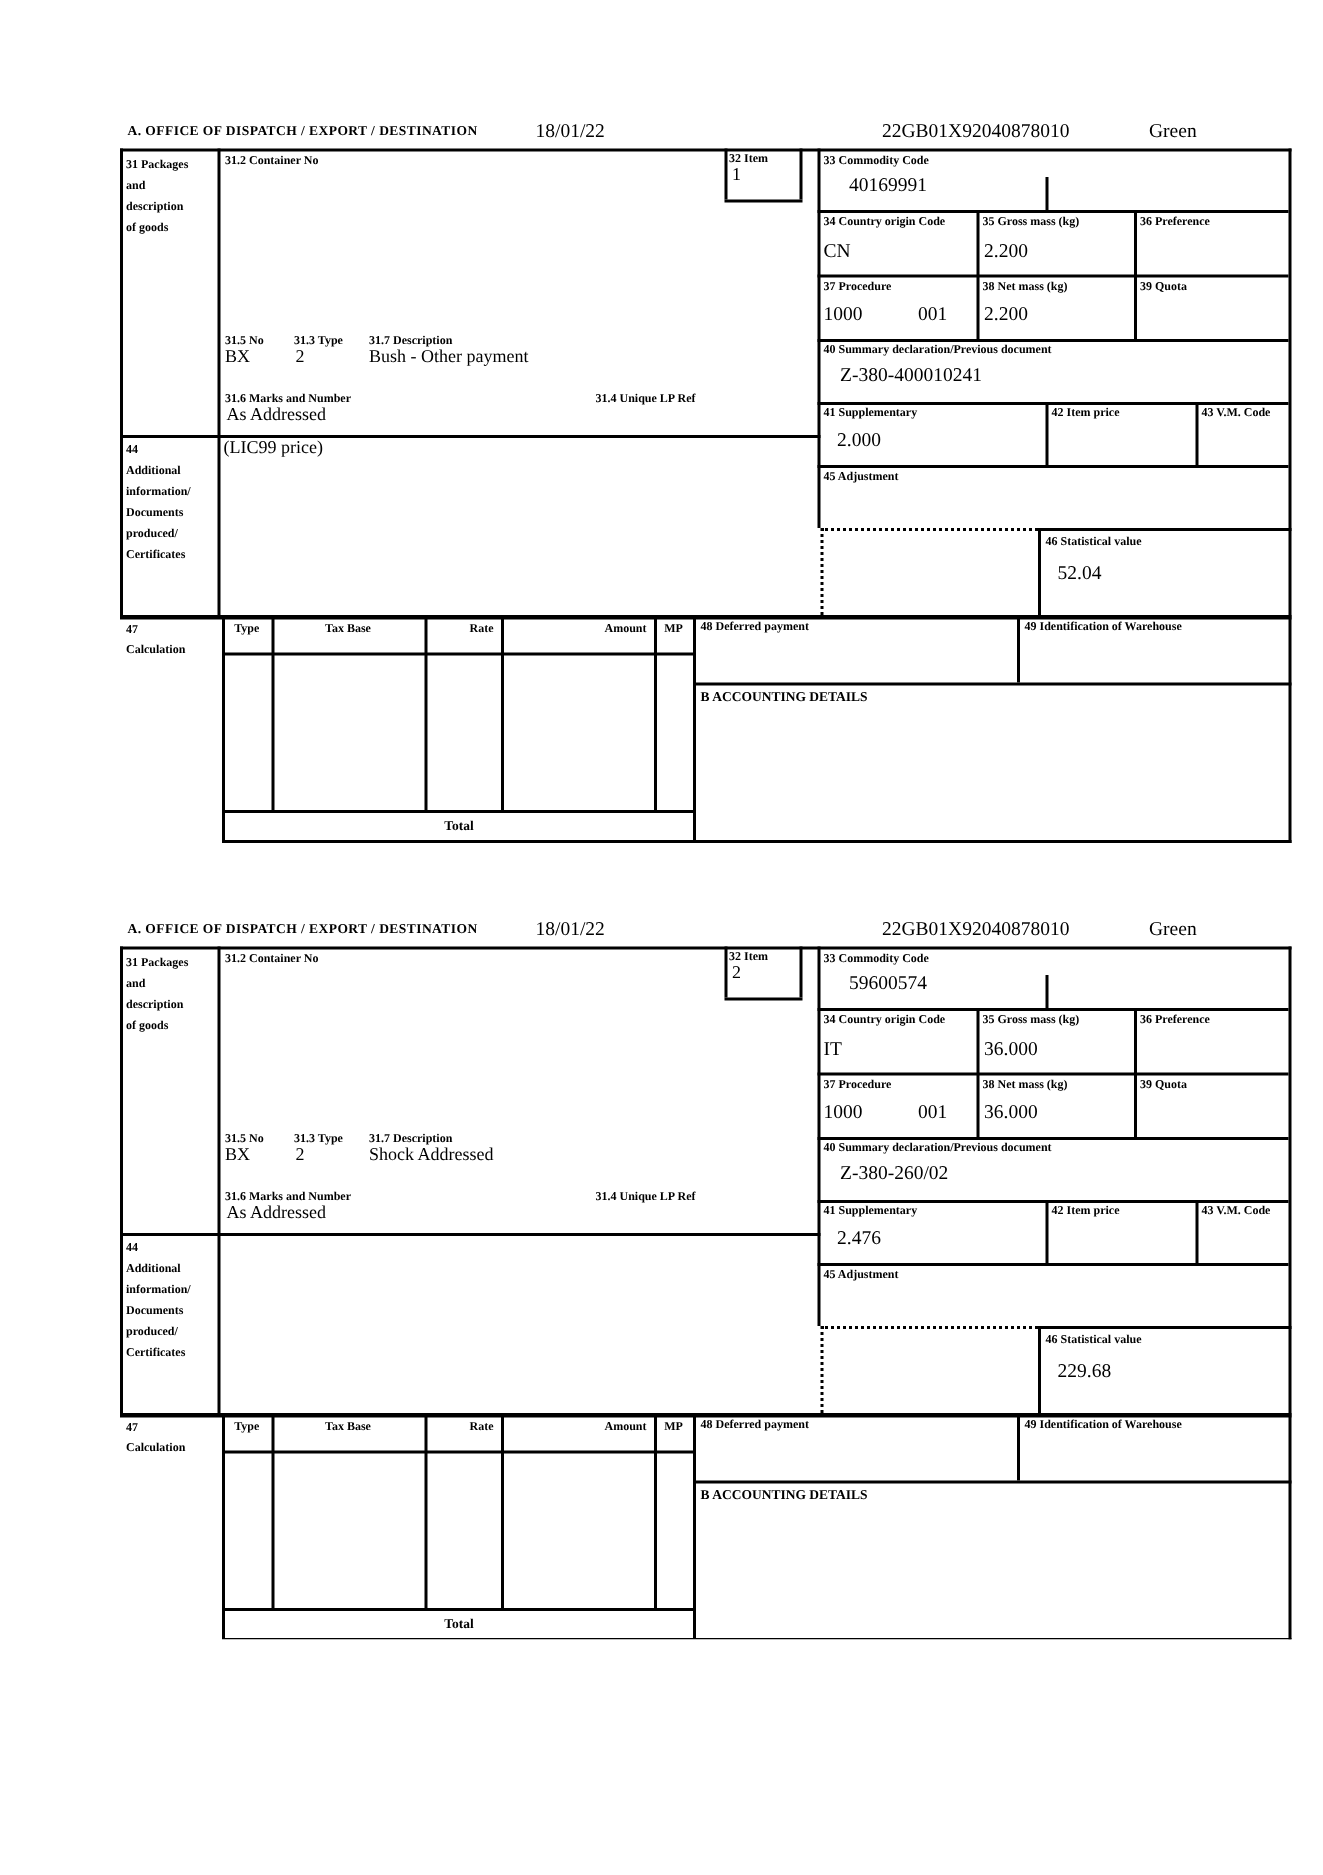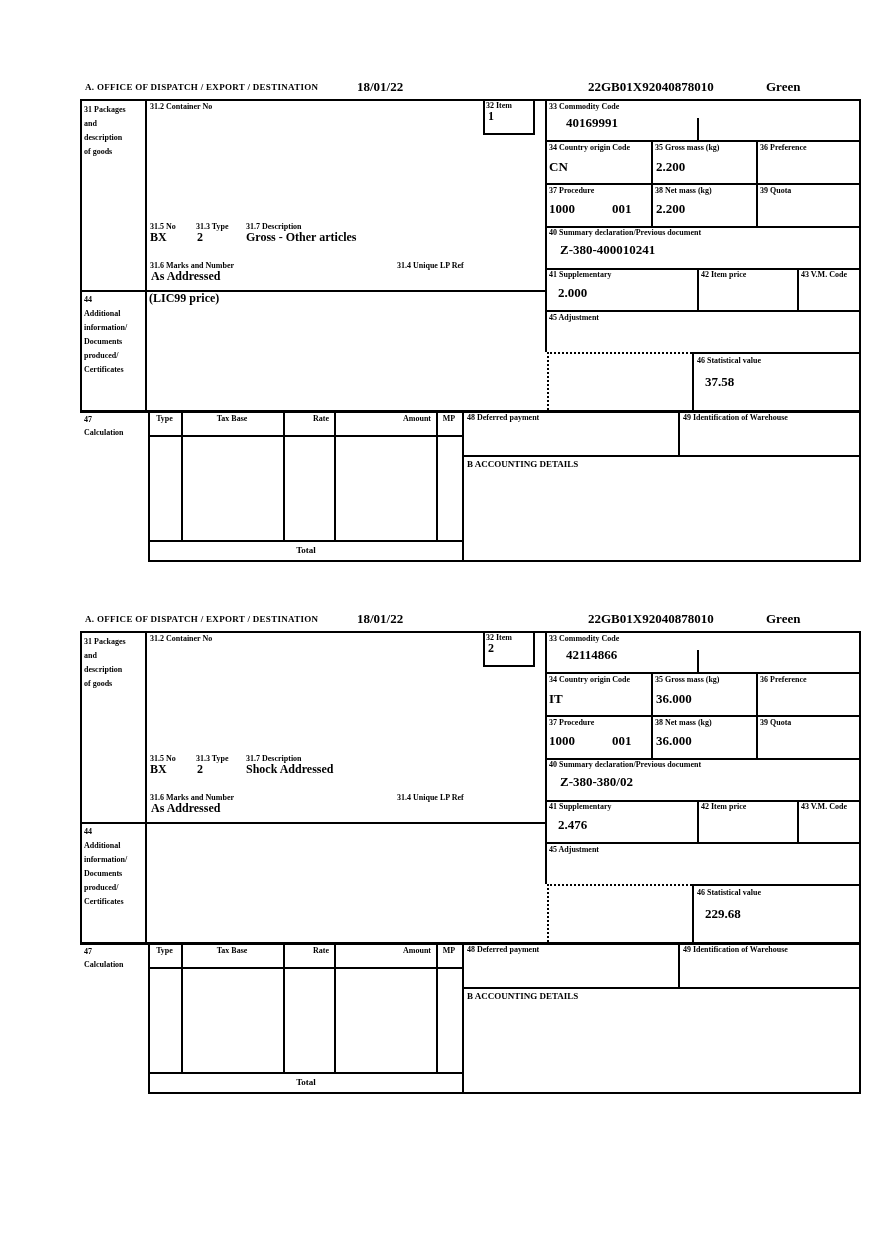--- a/index.html
+++ b/index.html
@@ -1,26 +1,26 @@
 <!DOCTYPE html>
 <html><head>
 <meta charset="utf-8">
 <style>
   html,body{margin:0;padding:0;background:#ffffff;}
-  #page{position:relative;width:882px;height:1250px;background:#ffffff;overflow:hidden;
+  #page{position:relative;width:882px;height:1093px;background:#ffffff;overflow:hidden;
         font-family:"Liberation Serif",serif;color:#000;}
   .section{position:absolute;left:0;width:882px;height:500px;}
   .hl{position:absolute;background:#000;height:2px;}
   .vl{position:absolute;background:#000;width:2px;}
   .hd{position:absolute;height:0;border-top:2px dotted #000;}
   .vd{position:absolute;width:0;border-left:2px dotted #000;}
   .lbl{position:absolute;font-family:"Liberation Serif",serif;font-weight:bold;font-size:8px;
        line-height:10px;white-space:pre-line;}
   .lbl.ml{line-height:14px;}
-  .val{position:absolute;font-family:"Liberation Serif",serif;font-size:12px;line-height:13px;white-space:pre;font-weight:bold;}
+  .val{position:absolute;font-family:"Liberation Serif",serif;font-size:12px;line-height:13px;white-space:pre;}
   .val.lg{font-size:13px;line-height:14px;}
   .office{font-size:9px;letter-spacing:.3px;}
   .colhdr{position:absolute;font-weight:bold;font-size:8px;line-height:10px;text-align:center;}
   .colhdr.ra{text-align:right;padding-right:5px;box-sizing:border-box;}
   .bigb{position:absolute;font-weight:bold;font-size:9px;line-height:11px;}
   .totalc{position:absolute;font-weight:bold;font-size:9px;text-align:center;}
 </style>
 </head>
 <body>
 
@@ -107,38 +107,38 @@
   <div class="lbl" style="left:701px;top:190px;">42 Item price</div>
   <div class="val lg" style="left:701px;top:206px;"></div>
   <div class="lbl" style="left:801px;top:190px;">43 V.M. Code</div>
   <div class="val lg" style="left:801px;top:206px;"></div>
 
   <div class="lbl" style="left:150px;top:142px;">31.5 No</div>
   <div class="lbl" style="left:196px;top:142px;">31.3 Type</div>
   <div class="lbl" style="left:246px;top:142px;">31.7 Description</div>
   <div class="val" style="left:150px;top:151px;">BX</div>
   <div class="val" style="left:197px;top:151px;">2</div>
-  <div class="val" style="left:246px;top:151px;">Gross - Other articles</div>
+  <div class="val" style="left:246px;top:151px;">Bush - Other payment</div>
   <div class="lbl" style="left:150px;top:181px;">31.6 Marks and Number</div>
   <div class="val" style="left:151px;top:190px;">As Addressed</div>
   <div class="lbl" style="left:397px;top:181px;">31.4 Unique LP Ref</div>
   <div class="val" style="left:397px;top:190px;"></div>
 
   <div class="lbl ml" style="left:84px;top:213px;width:60px;">44
 Additional
 information/
 Documents
 produced/
 Certificates</div>
   <div class="val" style="left:149px;top:212px;">(LIC99 price)</div>
 
   <div class="lbl" style="left:549px;top:233px;">45 Adjustment</div>
   <div class="val lg" style="left:549px;top:248px;"></div>
   <div class="lbl" style="left:697px;top:276px;">46 Statistical value</div>
-  <div class="val lg" style="left:705px;top:295px;">37.58</div>
+  <div class="val lg" style="left:705px;top:295px;">52.04</div>
 
   <div class="lbl ml" style="left:84px;top:333px;width:60px;line-height:13px;">47
 Calculation</div>
   <div class="colhdr" style="left:148px;top:334px;width:33px;">Type</div>
   <div class="colhdr" style="left:181px;top:334px;width:102px;">Tax Base</div>
   <div class="colhdr ra" style="left:283px;top:334px;width:51px;">Rate</div>
   <div class="colhdr ra" style="left:334px;top:334px;width:102px;">Amount</div>
   <div class="colhdr" style="left:436px;top:334px;width:26px;">MP</div>
 
   <div class="lbl" style="left:467px;top:333px;">48 Deferred payment</div>
@@ -199,39 +199,39 @@
 and
 description
 of goods</div>
   <div class="lbl" style="left:150px;top:22px;">31.2 Container No</div>
   <div class="val" style="left:232px;top:21px;"></div>
 
   <div class="lbl" style="left:486px;top:21px;">32 Item</div>
   <div class="val" style="left:488px;top:30px;">2</div>
 
   <div class="lbl" style="left:549px;top:22px;">33 Commodity Code</div>
-  <div class="val lg" style="left:566px;top:36px;">42114866</div>
+  <div class="val lg" style="left:566px;top:36px;">59600574</div>
 
   <div class="lbl" style="left:549px;top:63px;">34 Country origin Code</div>
   <div class="val lg" style="left:549px;top:80px;">IT</div>
   <div class="lbl" style="left:655px;top:63px;">35 Gross mass (kg)</div>
   <div class="val lg" style="left:656px;top:80px;">36.000</div>
   <div class="lbl" style="left:760px;top:63px;">36 Preference</div>
   <div class="val lg" style="left:760px;top:80px;"></div>
 
   <div class="lbl" style="left:549px;top:106px;">37 Procedure</div>
   <div class="val lg" style="left:549px;top:122px;">1000</div>
   <div class="val lg" style="left:612px;top:122px;">001</div>
   <div class="lbl" style="left:655px;top:106px;">38 Net mass (kg)</div>
   <div class="val lg" style="left:656px;top:122px;">36.000</div>
   <div class="lbl" style="left:760px;top:106px;">39 Quota</div>
   <div class="val lg" style="left:760px;top:122px;"></div>
 
   <div class="lbl" style="left:549px;top:148px;">40 Summary declaration/Previous document</div>
-  <div class="val lg" style="left:560px;top:163px;">Z-380-380/02</div>
+  <div class="val lg" style="left:560px;top:163px;">Z-380-260/02</div>
 
   <div class="lbl" style="left:549px;top:190px;">41 Supplementary</div>
   <div class="val lg" style="left:558px;top:206px;">2.476</div>
   <div class="lbl" style="left:701px;top:190px;">42 Item price</div>
   <div class="val lg" style="left:701px;top:206px;"></div>
   <div class="lbl" style="left:801px;top:190px;">43 V.M. Code</div>
   <div class="val lg" style="left:801px;top:206px;"></div>
 
   <div class="lbl" style="left:150px;top:142px;">31.5 No</div>
   <div class="lbl" style="left:196px;top:142px;">31.3 Type</div>

